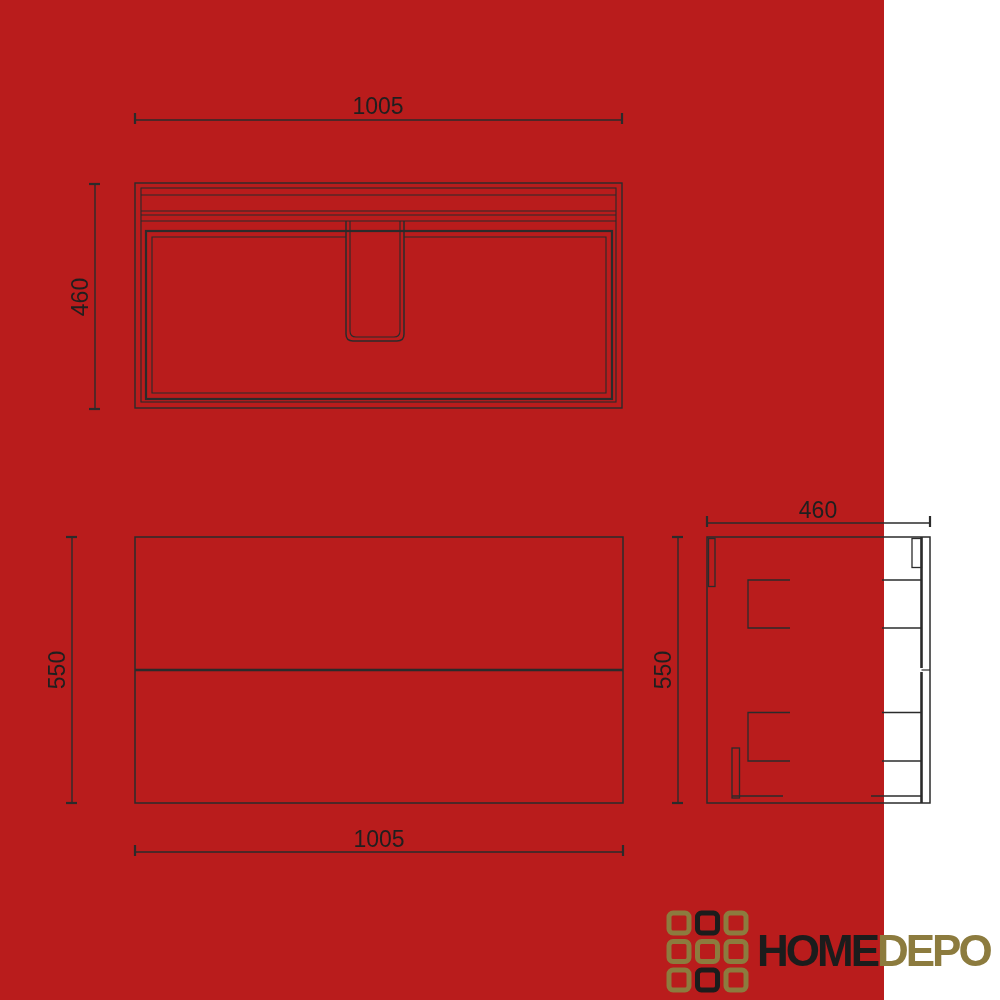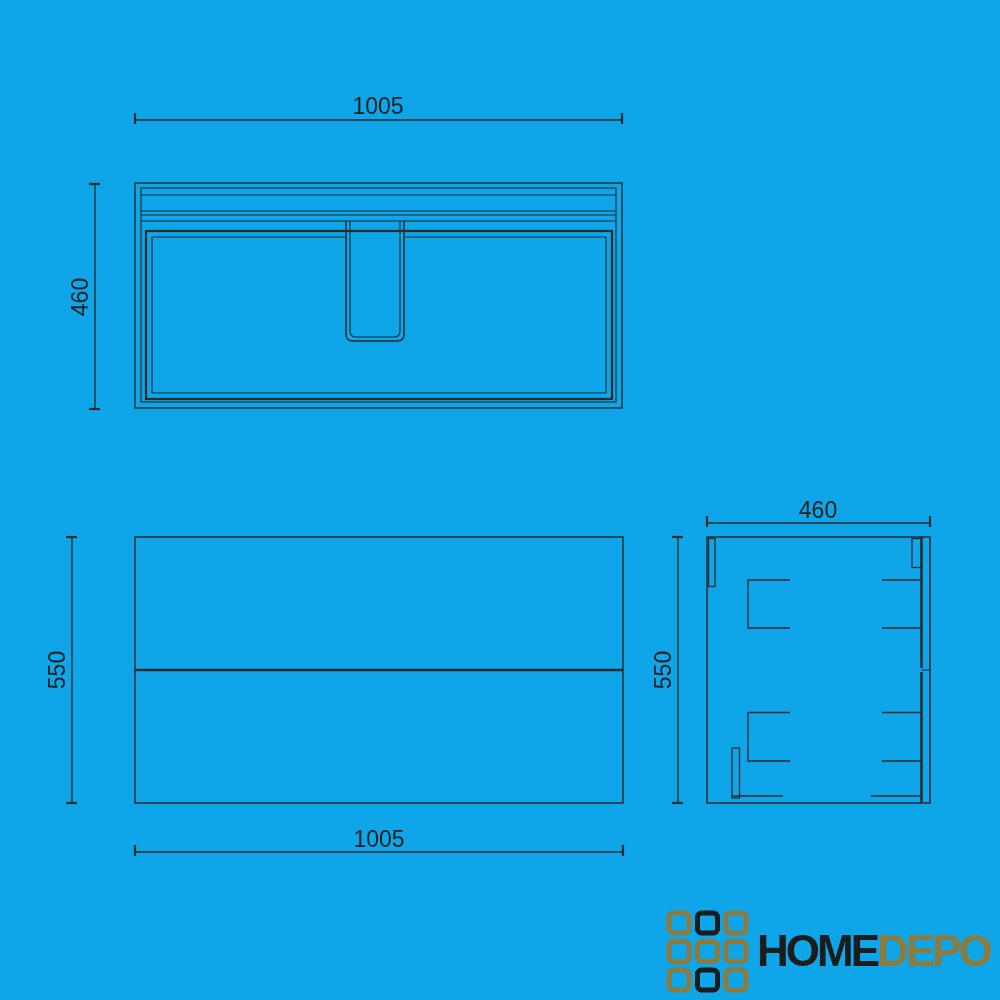--- a/index.html
+++ b/index.html
@@ -6,23 +6,23 @@
     margin: 0;
     padding: 0;
     background: #ffffff;
     width: 1000px;
     height: 1000px;
     overflow: hidden;
     font-family: "Liberation Sans", sans-serif;
   }
   .page {
     position: relative;
-    width: 1000px;
+    width: 884px;
     height: 1000px;
-    background: #0ea5e9;
+    background: #b91c1c;
   }
   svg text {
     font-family: "Liberation Sans", sans-serif;
   }
   .dim-text {
     font-size: 23px;
   }
   .logo-text {
     font-size: 44px;
     font-weight: bold;

